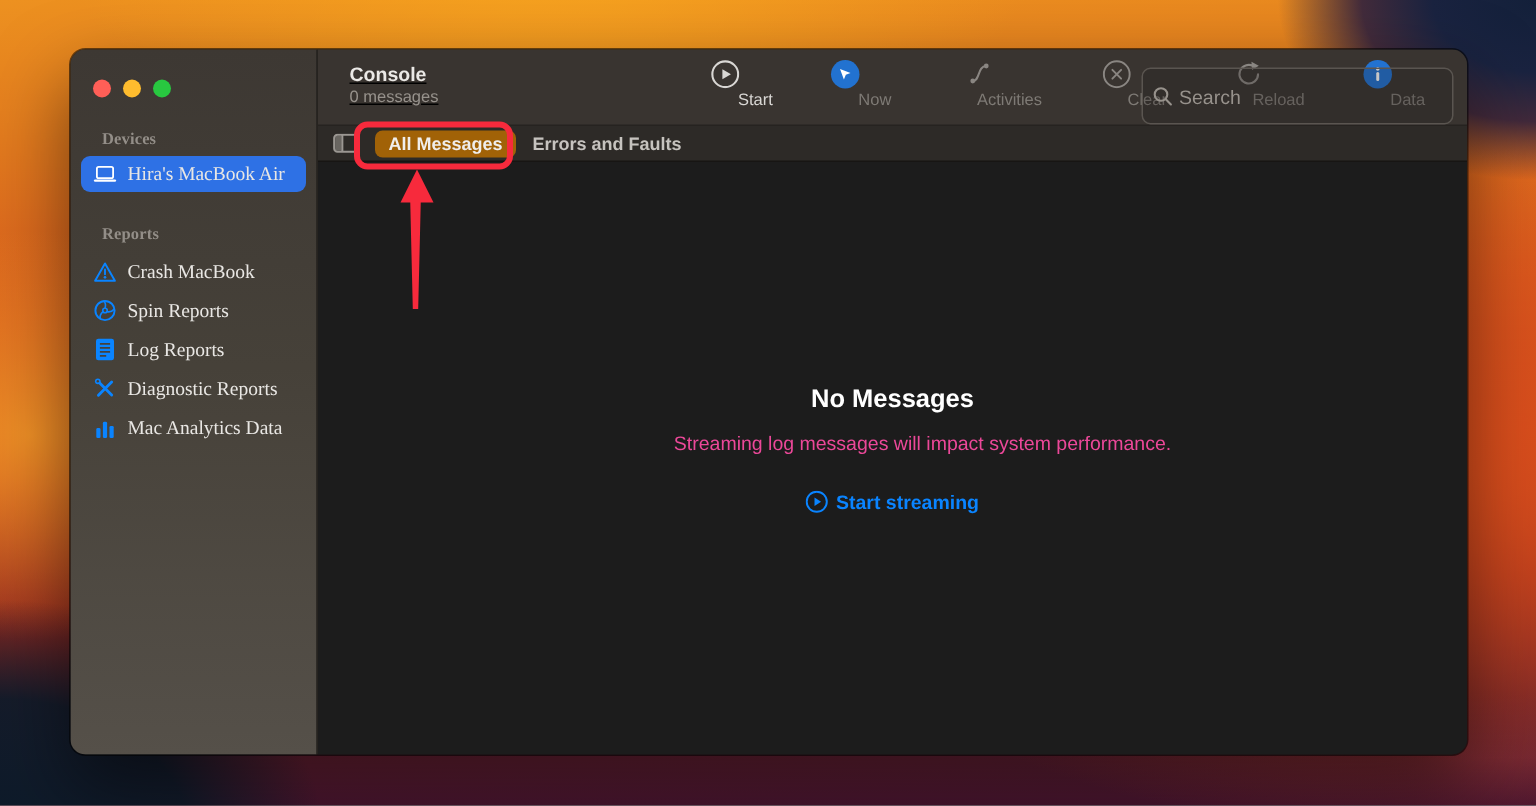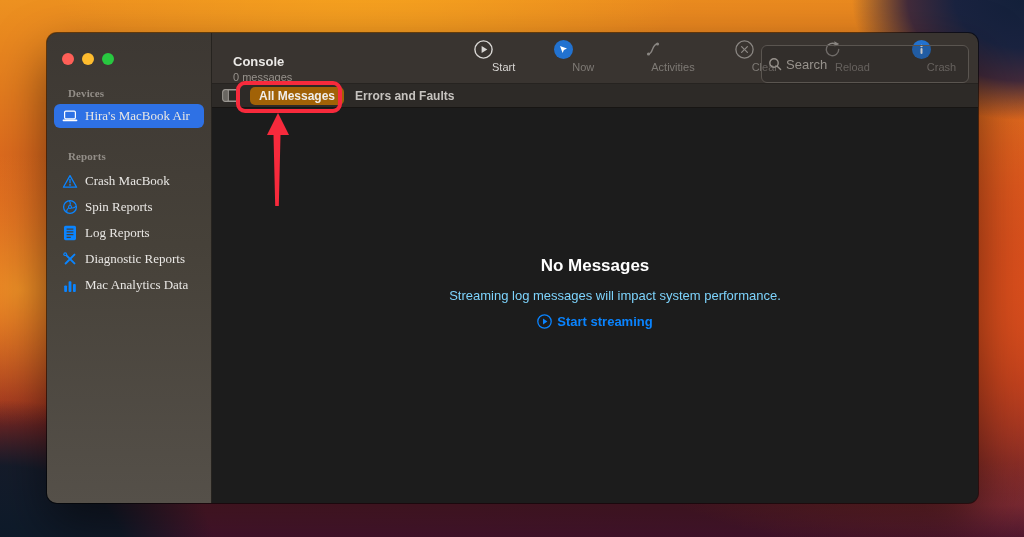--- a/index.html
+++ b/index.html
@@ -54,21 +54,21 @@
   .reports-list .side-item { margin-top:0; height:26px; }
   .reports-list { margin-top:6px; }
 
   
   .main { flex:1; display:flex; flex-direction:column; height:100%; }
 
   .toolbar {
     position:relative; height:51px; flex:0 0 51px;
     background:#393430; border-bottom:1px solid #262320;
   }
-  .title-block { position:absolute; left:21px; top:21px; }
+  .title-block { position:absolute; left:21px; top:9px;text-decoration:underline; }
   .title-block .t { color:#ebe9e6; font-size:13px; font-weight:700; }
   .title-block .s { color:#97928c; font-size:11px; margin-top:2px; }
 
   .tool-buttons { position:absolute; left:240px; top:6px; display:flex; gap:17px; }
   .tb { display:flex; flex-direction:column; align-items:center; gap:2px; min-width:30px; }
   .tb .glyph { height:20px; display:flex; align-items:center; justify-content:center; }
   .tb .lbl { font-size:11px; color:#7e7a75;margin-left:40px; }
   .tb.lit .lbl { color:#d9d7d4; }
   .blue-circle {
     width:19px; height:19px; border-radius:50%; background:#2272d0;
@@ -93,23 +93,23 @@
   }
   .tab-pill {
     background:#a16207; color:#f0eeec; font-size:12px; font-weight:600;
     padding:2px 9px; border-radius:5px;
   }
   .tab-plain { color:#c6c3bf; font-size:12px; font-weight:600; }
 
   .content { flex:1; background:#1c1c1c; position:relative; }
   .empty { position:absolute; top:148px; left:0; right:0; text-align:center; }
   .empty-title { color:#ffffff; font-size:17px; font-weight:700; }
-  .empty-sub { color:#7dd3fc; font-size:13px; margin-top:12px;margin-left:40px; }
+  .empty-sub { color:#ec4899; font-size:13px; margin-top:12px;margin-left:40px; }
   .stream-link {
-    margin-top:11px; display:inline-flex; align-items:center; gap:5px;
+    margin-top:24px; display:inline-flex; align-items:center; gap:5px;
     color:#0a84ff; font-size:13px; font-weight:600; cursor:pointer;
   }
 
   
   .anno-box {
     position:absolute; left:236px; top:81px; width:106px; height:32px;
     border:4px solid #f72a3c; border-radius:9px; pointer-events:none;
   }
   .anno-arrow { position:absolute; left:258px; top:113px; pointer-events:none; }
 
@@ -262,21 +262,21 @@
           </div>
           <div class="tb">
             <span class="glyph">
               <span class="blue-circle">
                   <svg width="11" height="11" viewBox="0 0 11 11">
                     <circle cx="5.5" cy="2" r="1.2" fill="#fff"></circle>
                     <rect x="4.5" y="4" width="2" height="6" rx="1" fill="#fff"></rect>
                   </svg>
                 </span>
             </span>
-            <span class="lbl">Crash</span>
+            <span class="lbl">Data</span>
           </div>
           <div class="tb">
             <span class="glyph">
               <svg width="17" height="19" viewBox="0 0 17 19">
                   <path d="M5.5 6.5 H3 V17.5 H14 V6.5 H11.5" fill="none" stroke="#8a8682" stroke-width="1.4" stroke-linejoin="round"></path>
                   <line x1="8.5" y1="1.6" x2="8.5" y2="11" stroke="#8a8682" stroke-width="1.4" stroke-linecap="round"></line>
                   <path d="M5.5 4.4 L8.5 1.4 L11.5 4.4" fill="none" stroke="#8a8682" stroke-width="1.4" stroke-linecap="round" stroke-linejoin="round"></path>
                 </svg>
             </span>
             <span class="lbl">Search</span>

